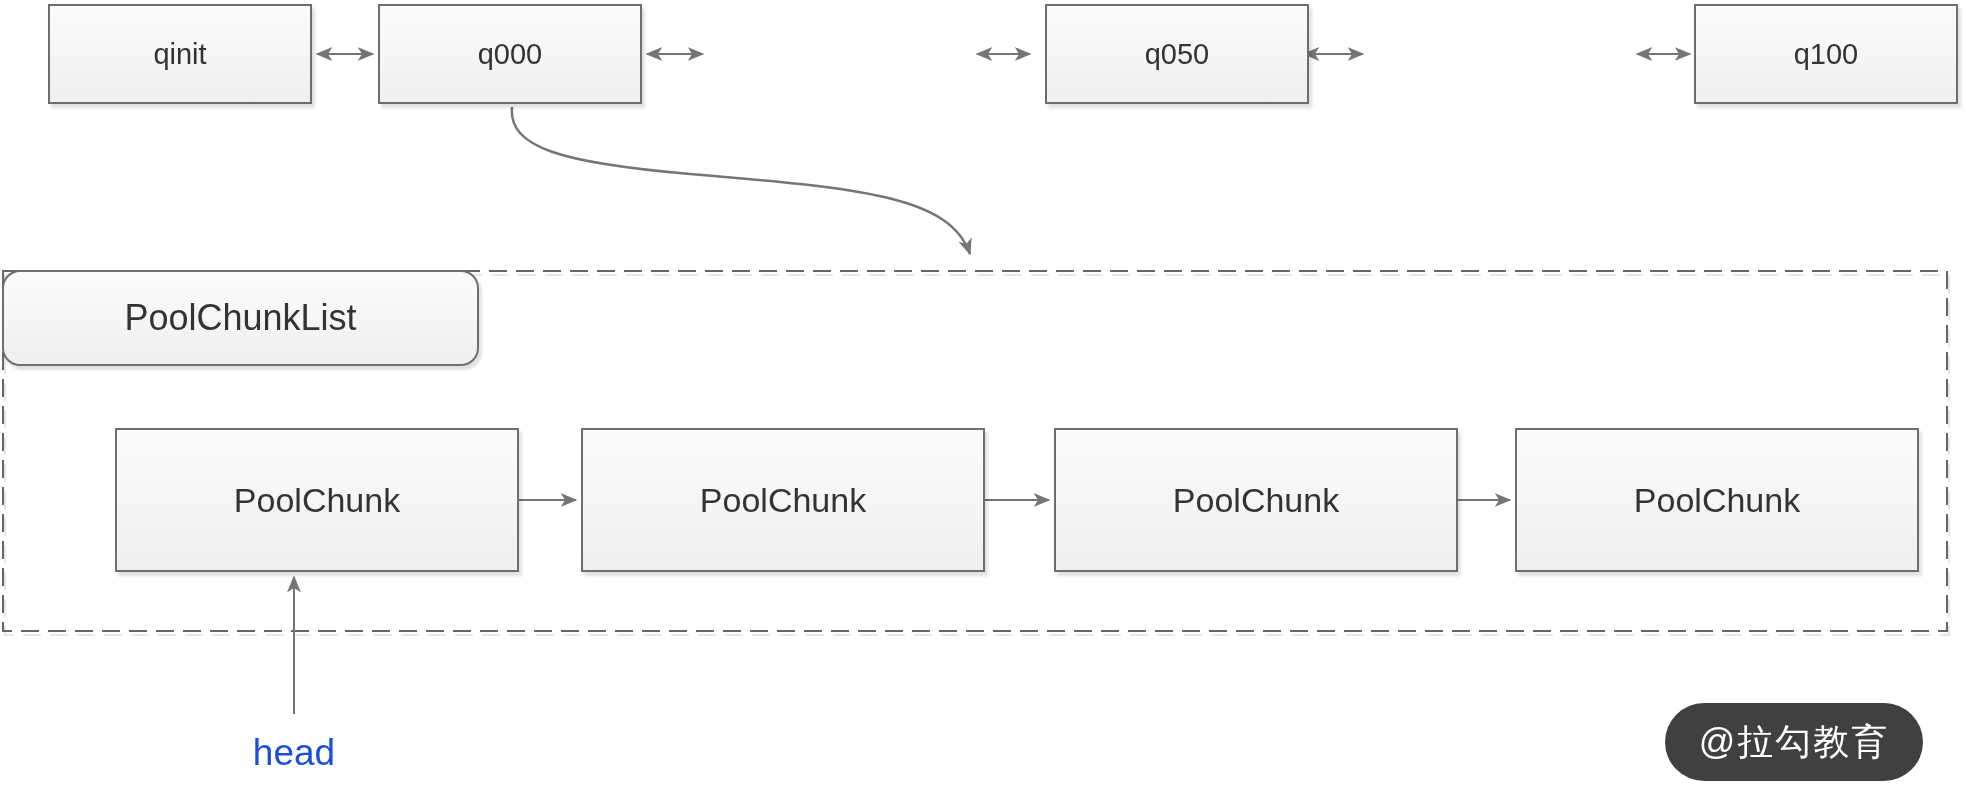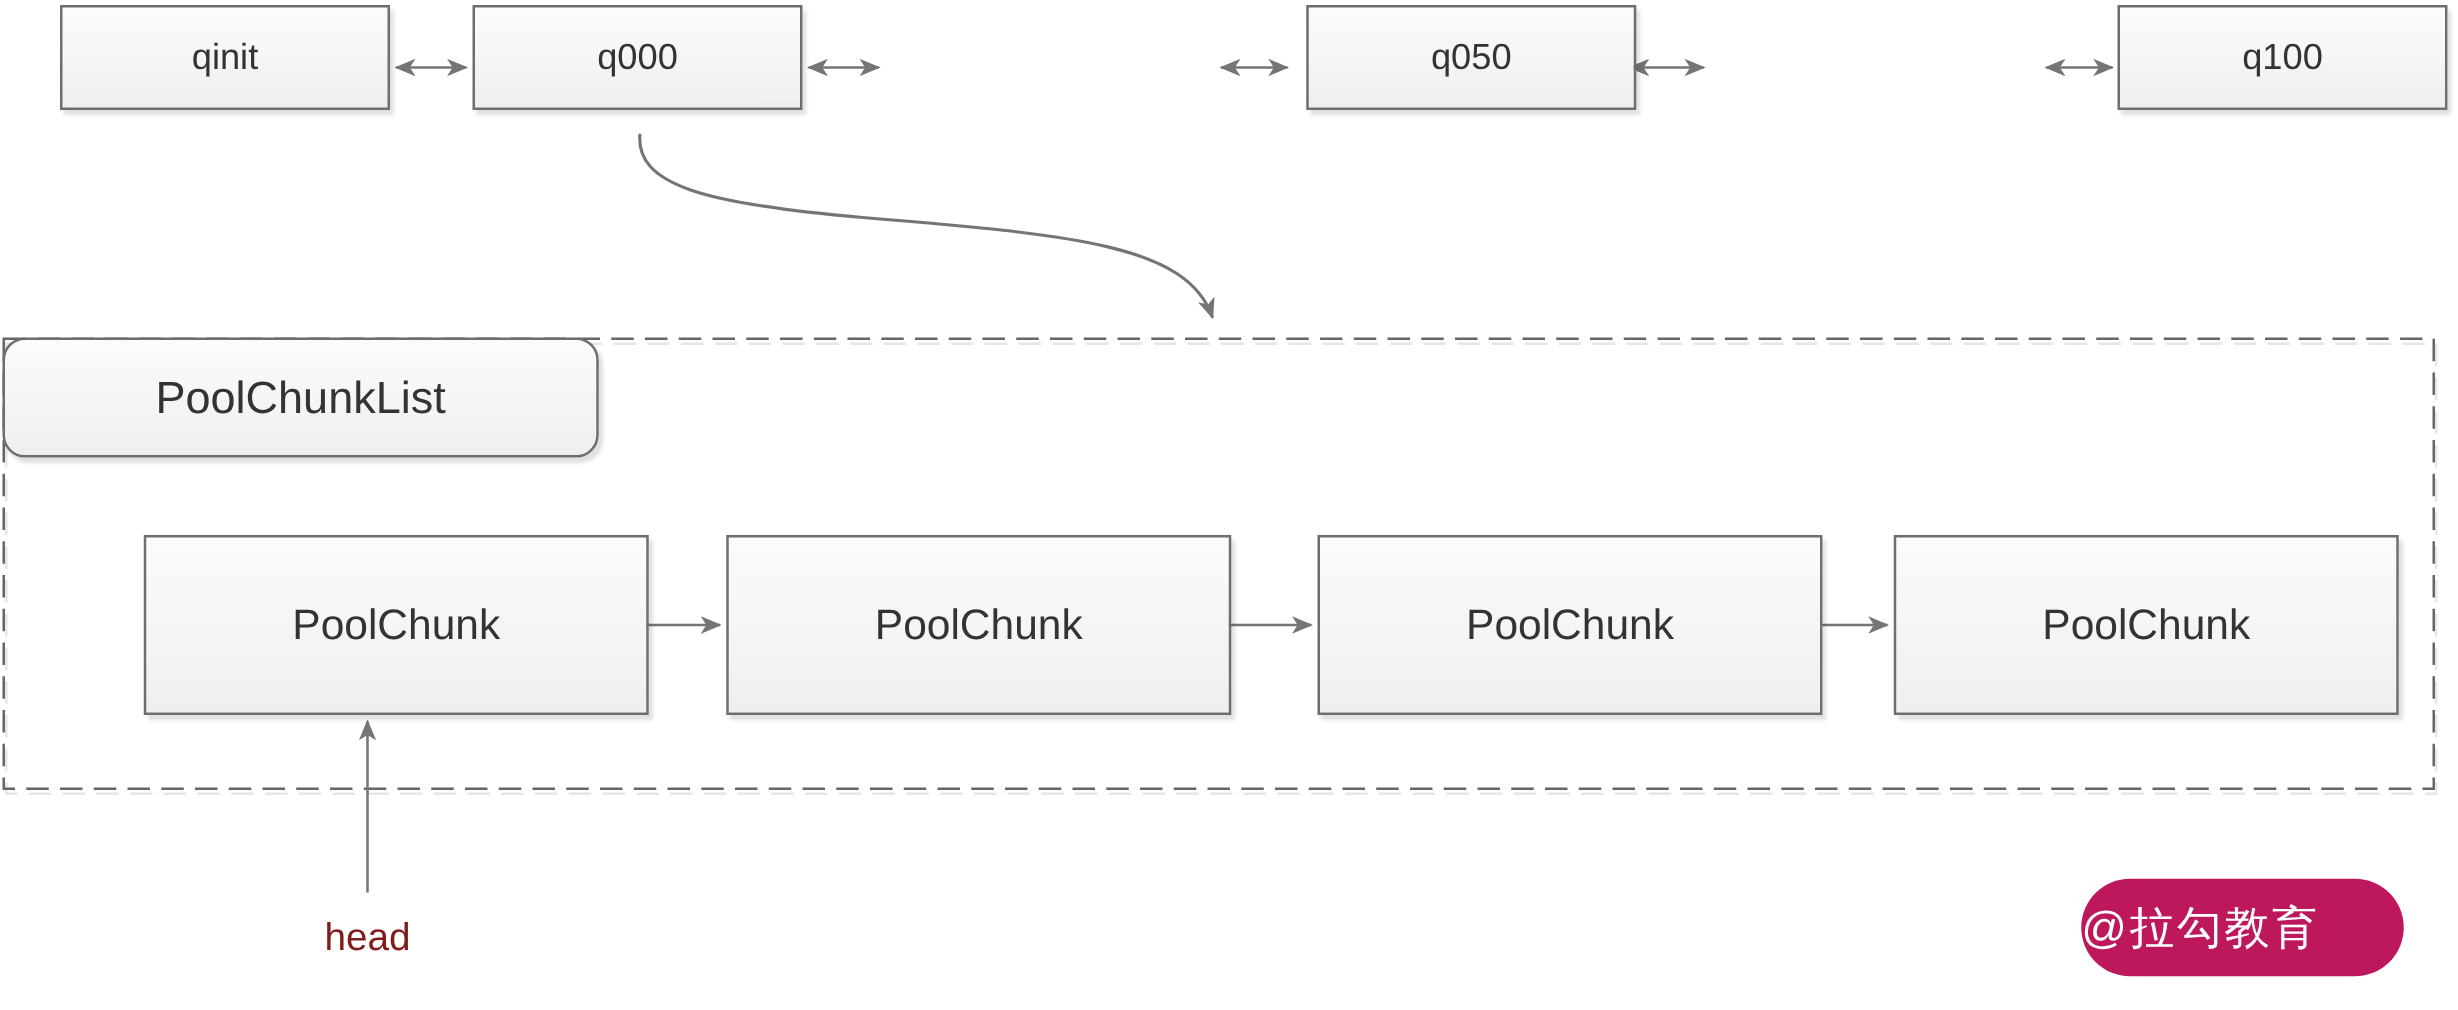--- a/index.html
+++ b/index.html
@@ -16,32 +16,32 @@
 
   .node{
     position:absolute;
     box-sizing:border-box;
     border:2px solid #6e6e6e;
     background:linear-gradient(180deg,#fbfbfb 0%,#f6f6f6 45%,#efefef 100%);
     box-shadow:3px 4px 3px rgba(0,0,0,0.12);
     display:flex;align-items:center;justify-content:center;
     color:#333333;
   }
-  .qbox{width:264px;height:84px;top:4px;font-size:29px;text-align:center;}
+  .qbox{width:264px;height:100px;top:4px;font-size:29px;text-align:center;}
   .pcl-box{left:2px;top:270px;width:477px;height:96px;font-size:36px;border-radius:18px;}
   .chunk{top:428px;width:404px;height:144px;font-size:34px;}
 
   .head-label{
     position:absolute;left:194px;top:732px;width:200px;
-    text-align:center;font-size:31px;color:#7f1d1d;z-index:2;
+    text-align:center;font-size:37px;color:#1d4ed8;z-index:2;
   }
   .watermark{
     position:absolute;left:1665px;top:703px;width:258px;height:78px;
-    background:#be185d;border-radius:39px;
-    display:flex;align-items:center;
+    background:#404040;border-radius:39px;
+    display:flex;align-items:center;justify-content:center;
     color:#ffffff;font-size:36px;letter-spacing:2px;z-index:2;
   }
 </style>
 </head>
 <body>
 
 <div class="canvas">
 
   <svg class="layer" viewBox="0 0 1966 808">
     <defs>

